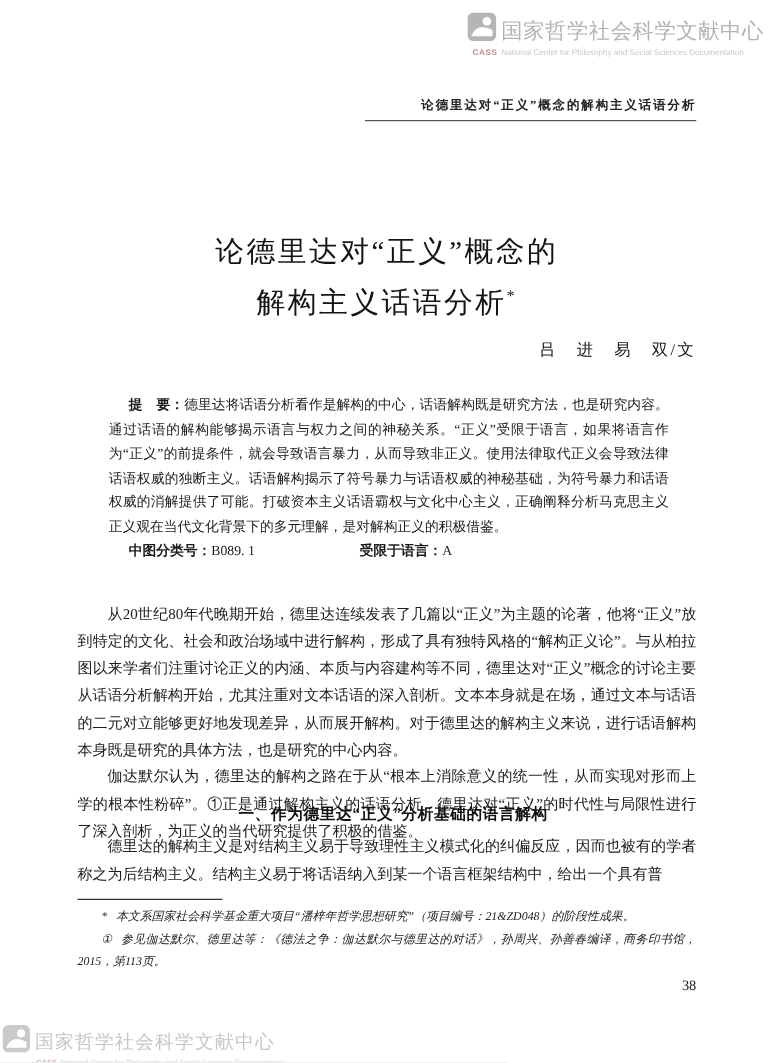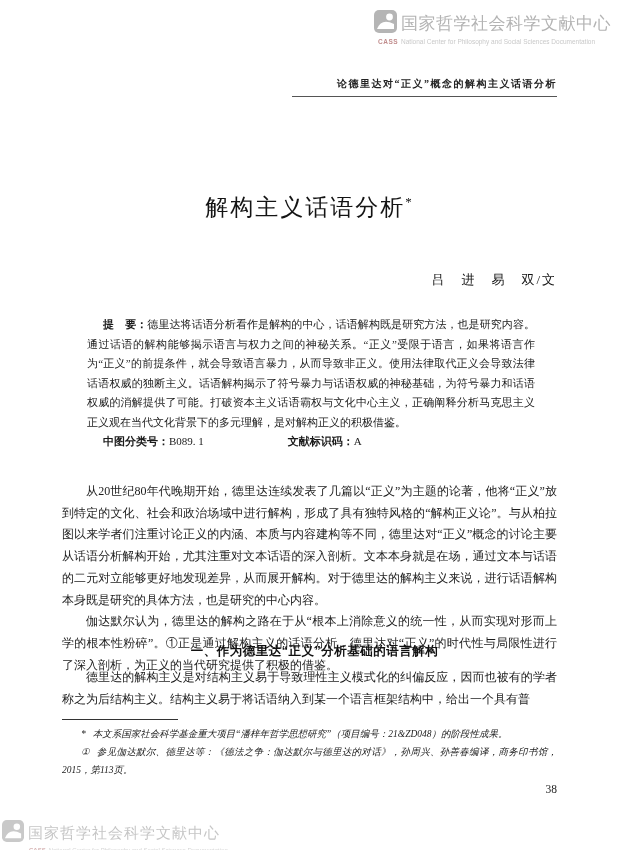--- a/index.html
+++ b/index.html
@@ -67,28 +67,29 @@
     <div class="brand-sub">
       <span class="brand-abbr">CASS</span>
       <span class="brand-en">National Center for Philosophy and Social Sciences Documentation</span>
     </div>
   </div>
 
   <div class="running-header">论德里达对“正义”概念的解构主义话语分析</div>
   <div class="header-rule"></div>
 
   <div class="title-block">
+    <p class="title-line">论德里达对“正义”概念的</p>
     <p class="title-line"><span>解构主义话语分析</span><span class="title-mark">*</span></p>
   </div>
 
   <div class="authors">吕　进　易　双/文</div>
 
   <div class="meta">
     <p><span class="meta-label">提　要：</span><span>德里达将话语分析看作是解构的中心，话语解构既是研究方法，也是研究内容。通过话语的解构能够揭示语言与权力之间的神秘关系。“正义”受限于语言，如果将语言作为“正义”的前提条件，就会导致语言暴力，从而导致非正义。使用法律取代正义会导致法律话语权威的独断主义。话语解构揭示了符号暴力与话语权威的神秘基础，为符号暴力和话语权威的消解提供了可能。打破资本主义话语霸权与文化中心主义，正确阐释分析马克思主义正义观在当代文化背景下的多元理解，是对解构正义的积极借鉴。</span></p>
-    <p><span class="meta-label">中图分类号：</span><span>B089. 1</span><span class="clc-gap"></span><span class="meta-label">文献标识码：</span><span>A</span></p>
+    <p><span class="meta-label">中图分类号：</span><span>B089. 1</span><span class="clc-gap"></span><span class="meta-label">受限于语言：</span><span>A</span></p>
   </div>
 
   <div class="body-block body-block-1">
     <p class="para">从20世纪80年代晚期开始，德里达连续发表了几篇以“正义”为主题的论著，他将“正义”放到特定的文化、社会和政治场域中进行解构，形成了具有独特风格的“解构正义论”。与从柏拉图以来学者们注重讨论正义的内涵、本质与内容建构等不同，德里达对“正义”概念的讨论主要从话语分析解构开始，尤其注重对文本话语的深入剖析。文本本身就是在场，通过文本与话语的二元对立能够更好地发现差异，从而展开解构。对于德里达的解构主义来说，进行话语解构本身既是研究的具体方法，也是研究的中心内容。</p>
     <p class="para">伽达默尔认为，德里达的解构之路在于从“根本上消除意义的统一性，从而实现对形而上学的根本性粉碎”。①正是通过解构主义的话语分析，德里达对“正义”的时代性与局限性进行了深入剖析，为正义的当代研究提供了积极的借鉴。</p>
   </div>
 
   <div class="section-heading">一、作为德里达“正义”分析基础的语言解构</div>
 
   <div class="body-block body-block-2">

